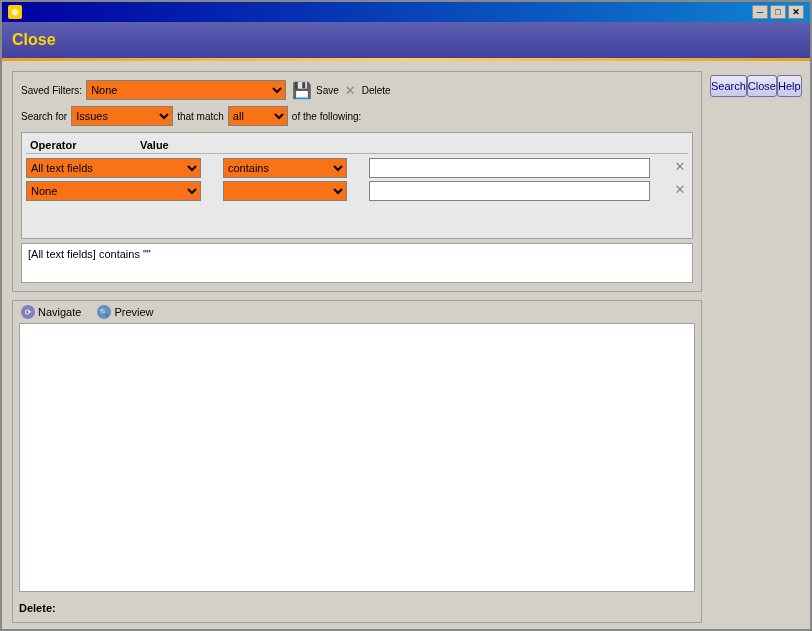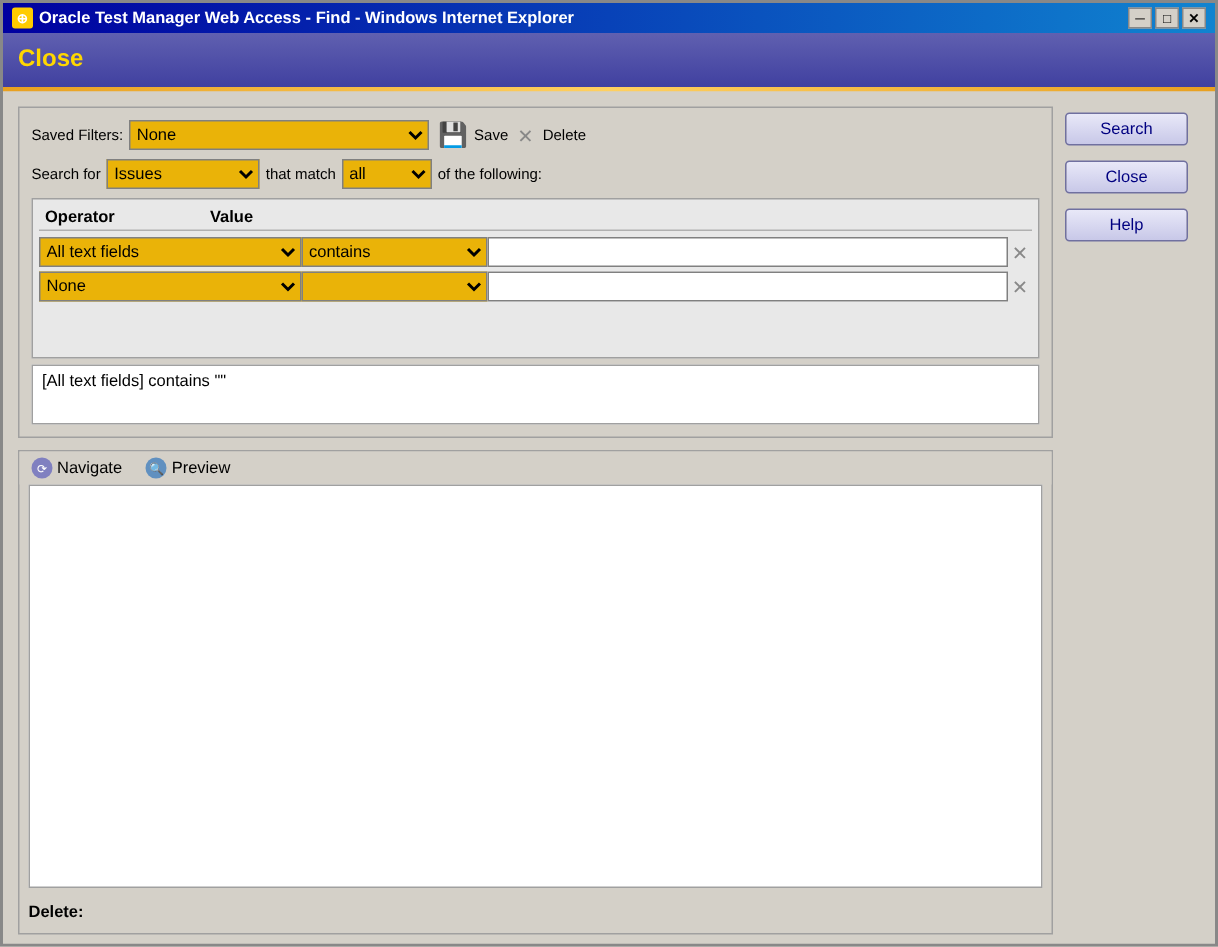--- a/index.html
+++ b/index.html
@@ -84,22 +84,21 @@
     .left-panel {
       flex: 1;
       display: flex;
       flex-direction: column;
       gap: 8px;
     }
     
     .right-panel {
       width: 90px;
       display: flex;
-      flex-direction: column;
-      gap: 10px;
+      gap: 0;
       padding-top: 4px;
     }
     .action-btn {
       width: 82px;
       height: 22px;
       background: linear-gradient(to bottom, #e8e8f8, #c8c8e8);
       border: 1px solid #7070a0;
       border-radius: 3px;
       font-size: 11px;
       color: #000080;
@@ -121,21 +120,21 @@
     }
     .filter-row label {
       font-size: 10px;
       color: #000;
       white-space: nowrap;
       text-align: center;
     }
     select {
       height: 20px;
       font-size: 11px;
-      background: #eab308;
+      background: #f97316;
       border: 1px solid #808080;
       color: #000;
     }
     .saved-filters-select {
       width: 200px;
     }
     .search-for-select {
       width: 102px;
     }
     .match-select {
@@ -163,22 +162,22 @@
       font-weight: bold;
       font-size: 11px;
       border-bottom: 1px solid #b0b0b0;
       margin-bottom: 4px;
     }
     .col-field { width: 185px; }
     .col-operator { width: 110px; }
     .col-value { flex: 1; }
     .criteria-row {
       display: flex;
-      align-items: center;
-      gap: 0;
+      align-items: flex-start;
+      gap: 22px;
       margin-bottom: 3px;
     }
     .field-select { width: 175px; }
     .operator-select { width: 124px; }
     .value-input {
       flex: 1;
       height: 20px;
       border: 1px solid #808080;
       background: white;
       font-size: 11px;
@@ -253,21 +252,20 @@
       font-size: 11px;
       font-weight: bold;
     }
   </style>
 </head>
 <body>
 
 <div class="title-bar">
   <div class="title-bar-left">
     <div class="title-bar-icon">⊕</div>
-    <span>Oracle Test Manager Web Access - Find - Windows Internet Explorer</span>
   </div>
   <div class="title-bar-controls">
     <div class="tb-btn">─</div>
     <div class="tb-btn">□</div>
     <div class="tb-btn">✕</div>
   </div>
 </div>
 
 <div class="window-header">
   <span>Close</span>

